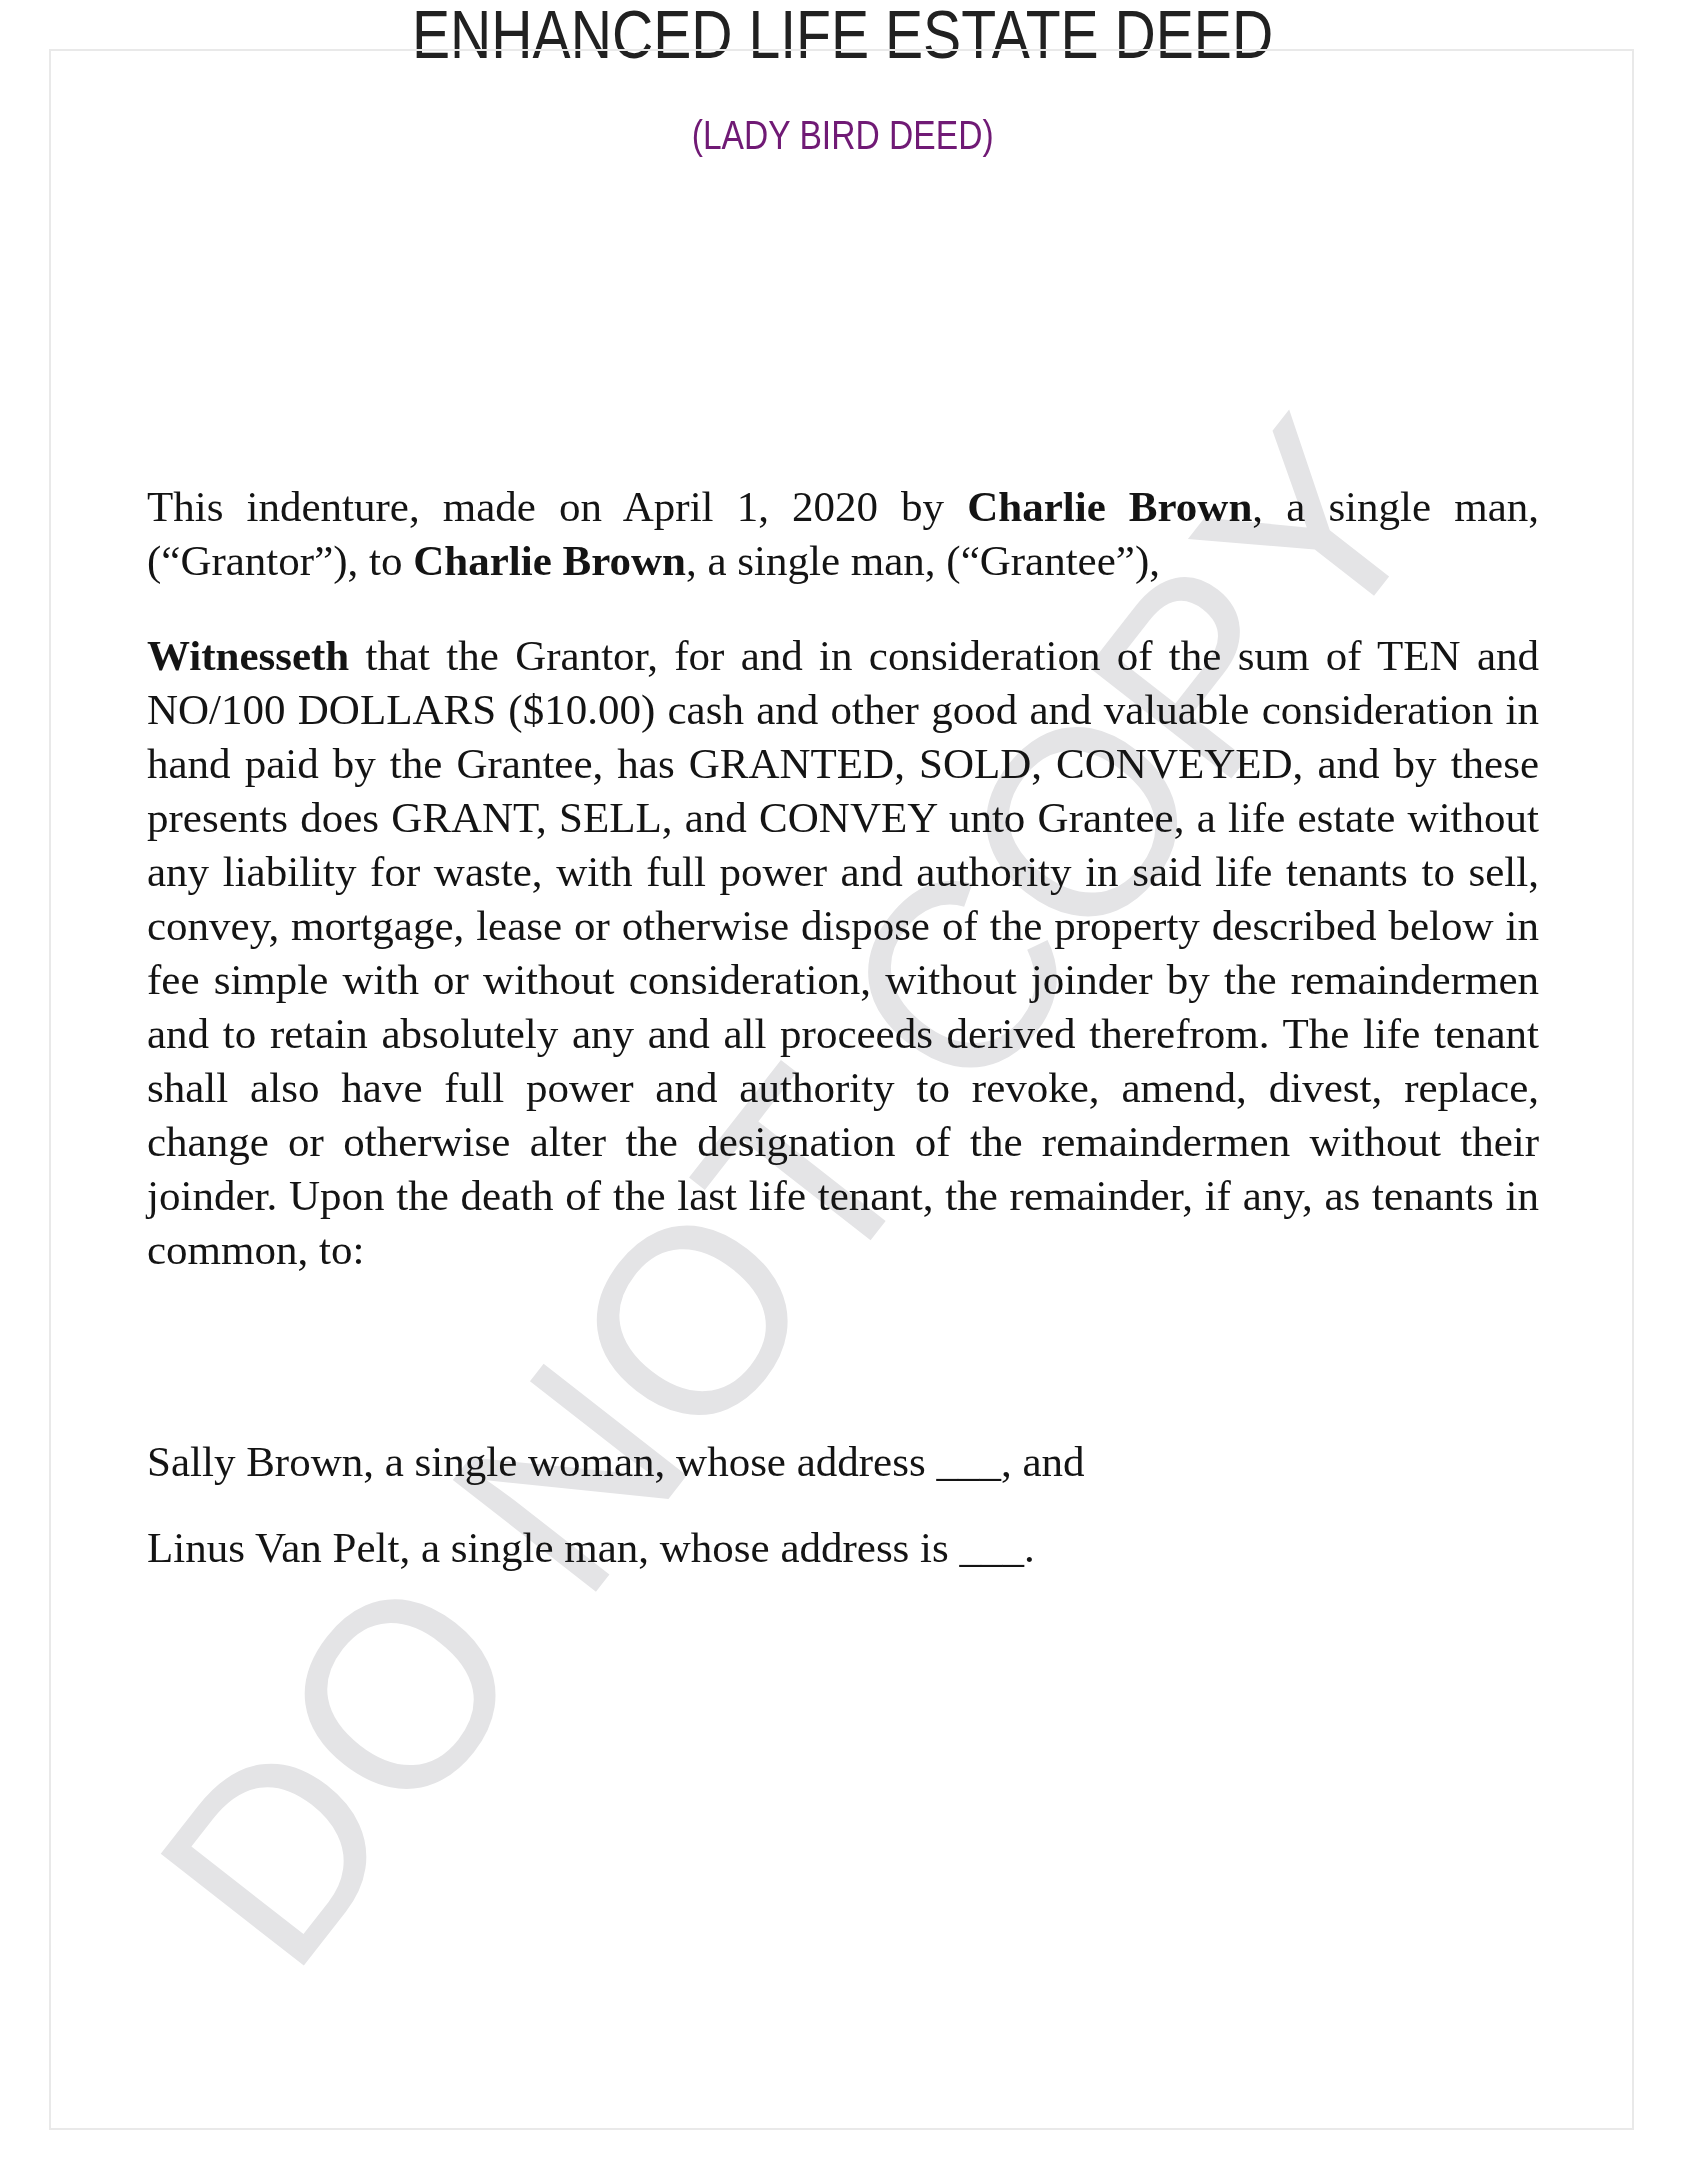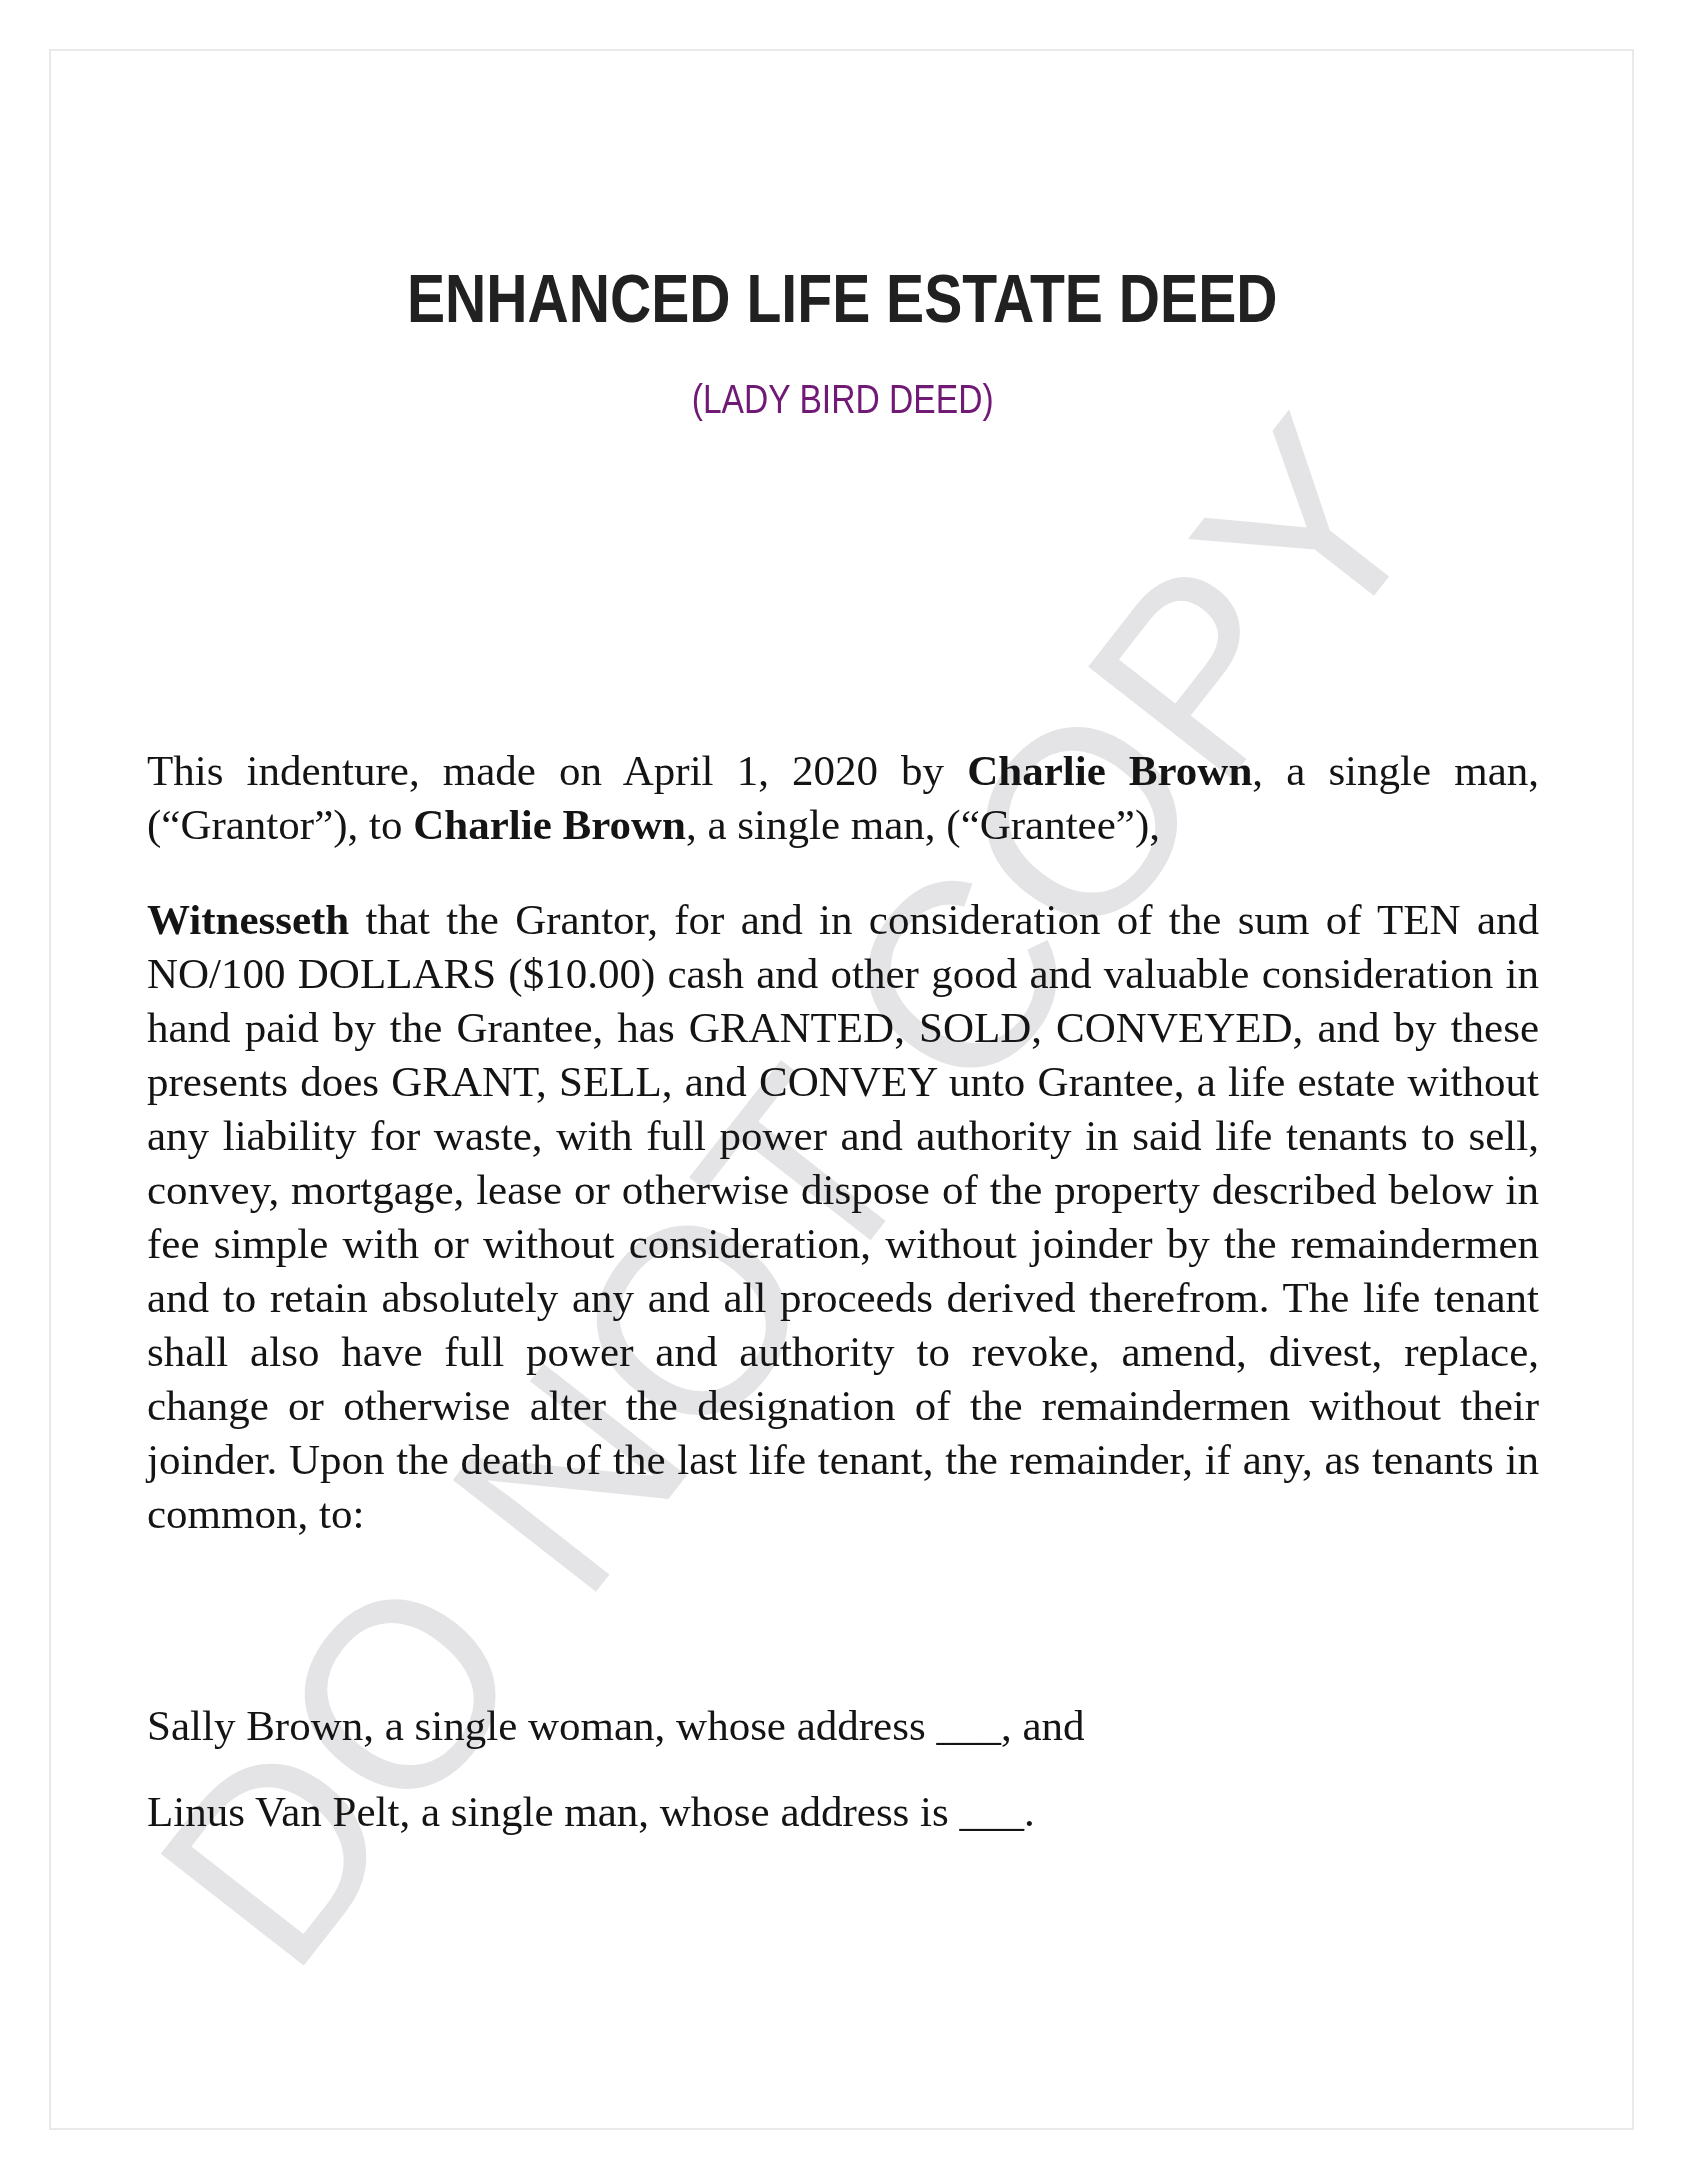--- a/index.html
+++ b/index.html
@@ -39,25 +39,24 @@
     color: #e4e4e6;
     white-space: nowrap;
     z-index: 0;
     user-select: none;
   }
   .content {
     position: relative;
     z-index: 1;
   }
   h1.doc-title {
-    margin: 12px;
-    padding-top: 252px;
+    margin: 0;
     text-align: center;
     font-family: "Liberation Sans", sans-serif;
-    font-weight: 700;
+    font-weight: 400;
     font-size: 68px;
     line-height: 68px;
     color: #212121;
   }
   h2.doc-subtitle {
     margin: 0;
     margin-top: 39px;
     text-align: center;
     font-family: "Liberation Sans", sans-serif;
     font-weight: 400;

